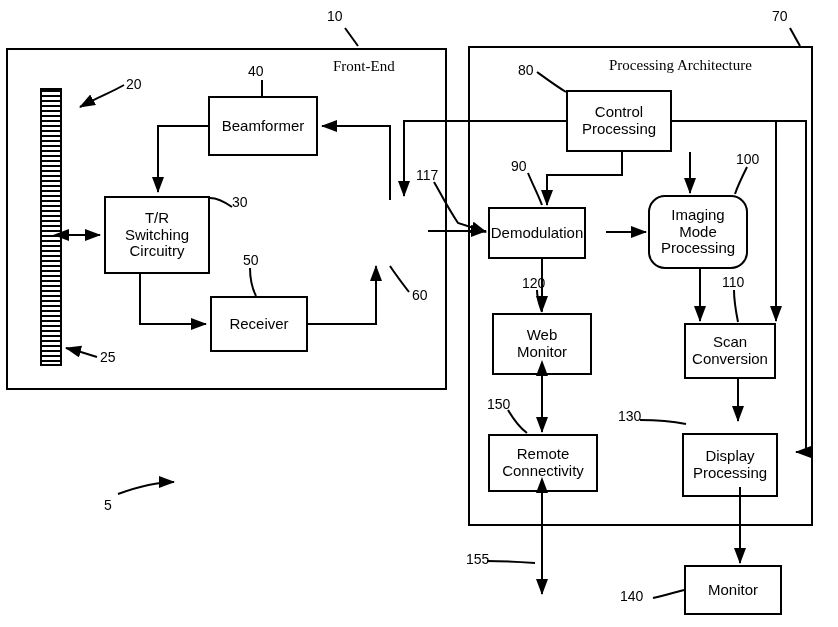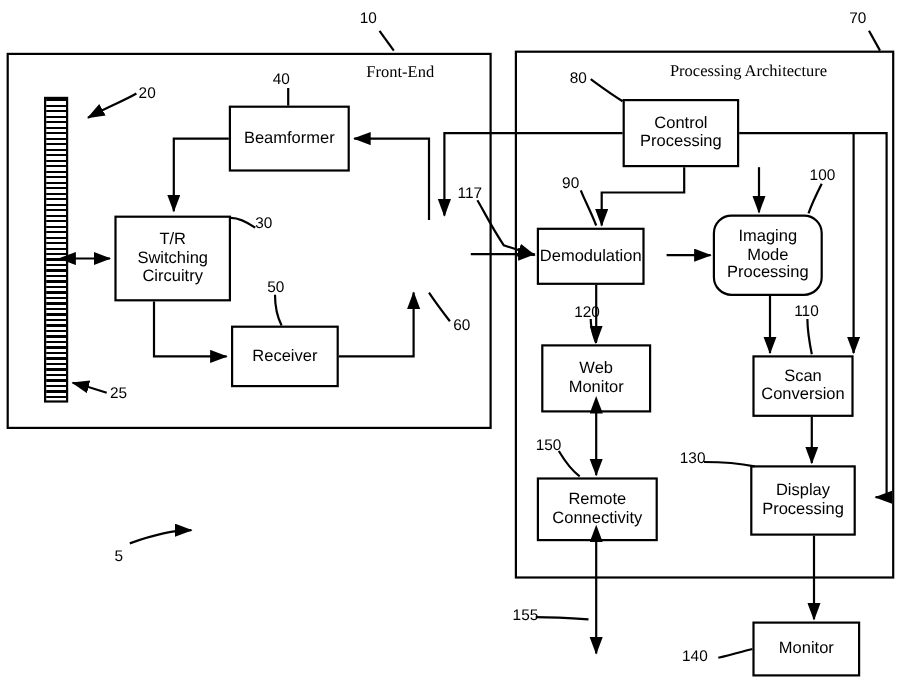--- a/index.html
+++ b/index.html
@@ -92,21 +92,21 @@
 
   <div class="box" style="left:488px; top:207px; width:98px; height:52px;">Demodulation</div>
 
   <div class="box" style="left:648px; top:195px; width:100px; height:74px;border-radius:17px;">Imaging
 Mode
 Processing</div>
 
   <div class="box" style="left:684px; top:323px; width:92px; height:56px;">Scan
 Conversion</div>
 
-  <div class="box" style="left:682px; top:423px; width:96px; height:64px;">Display
+  <div class="box" style="left:682px; top:433px; width:96px; height:64px;">Display
 Processing</div>
 
   <div class="box" style="left:492px; top:313px; width:100px; height:62px;">Web
 Monitor</div>
 
   <div class="box" style="left:488px; top:434px; width:110px; height:58px;">Remote
 Connectivity</div>
 
   <div class="box" style="left:684px; top:565px; width:98px; height:50px;">Monitor</div>
 

